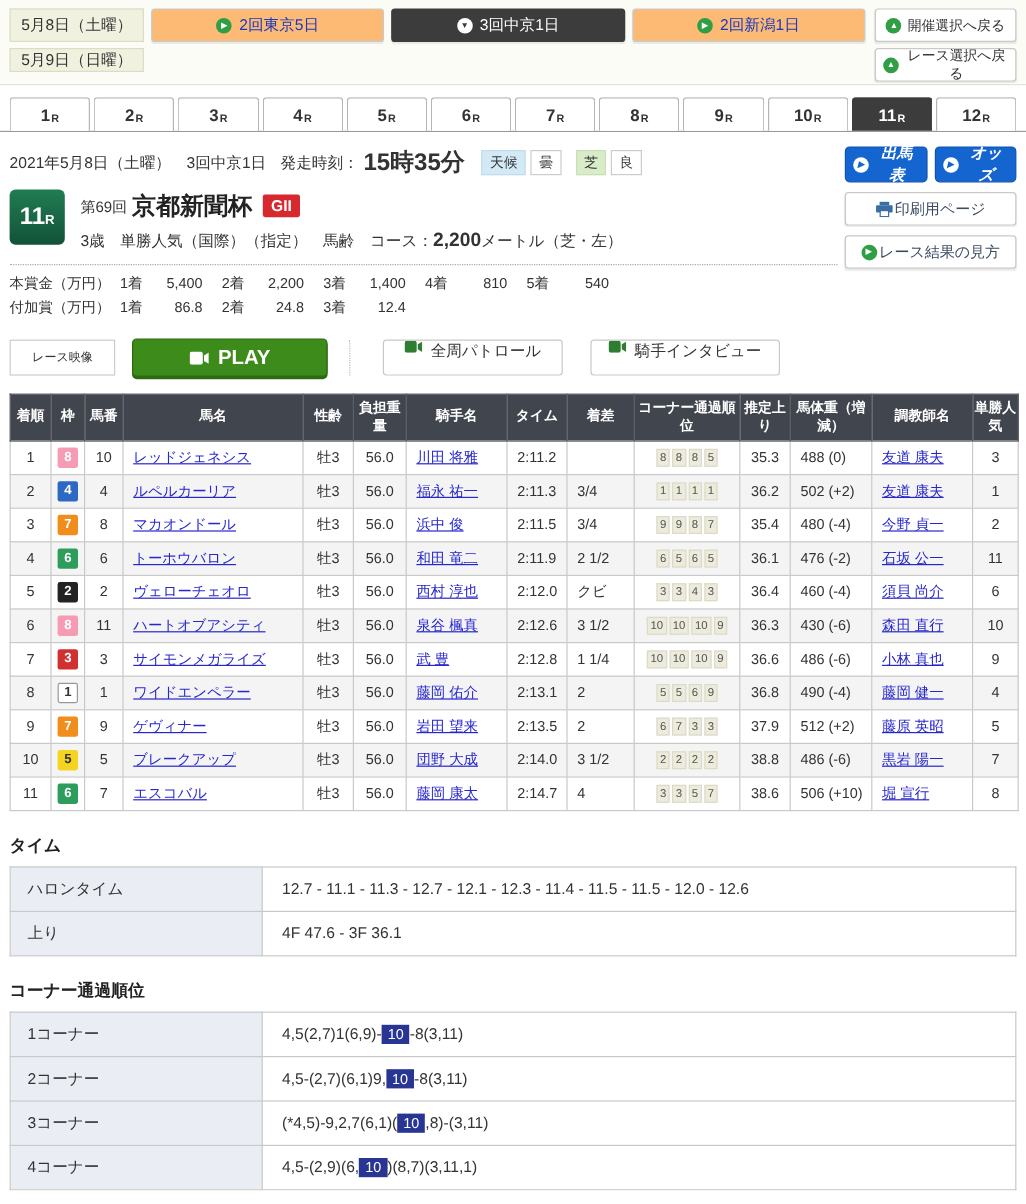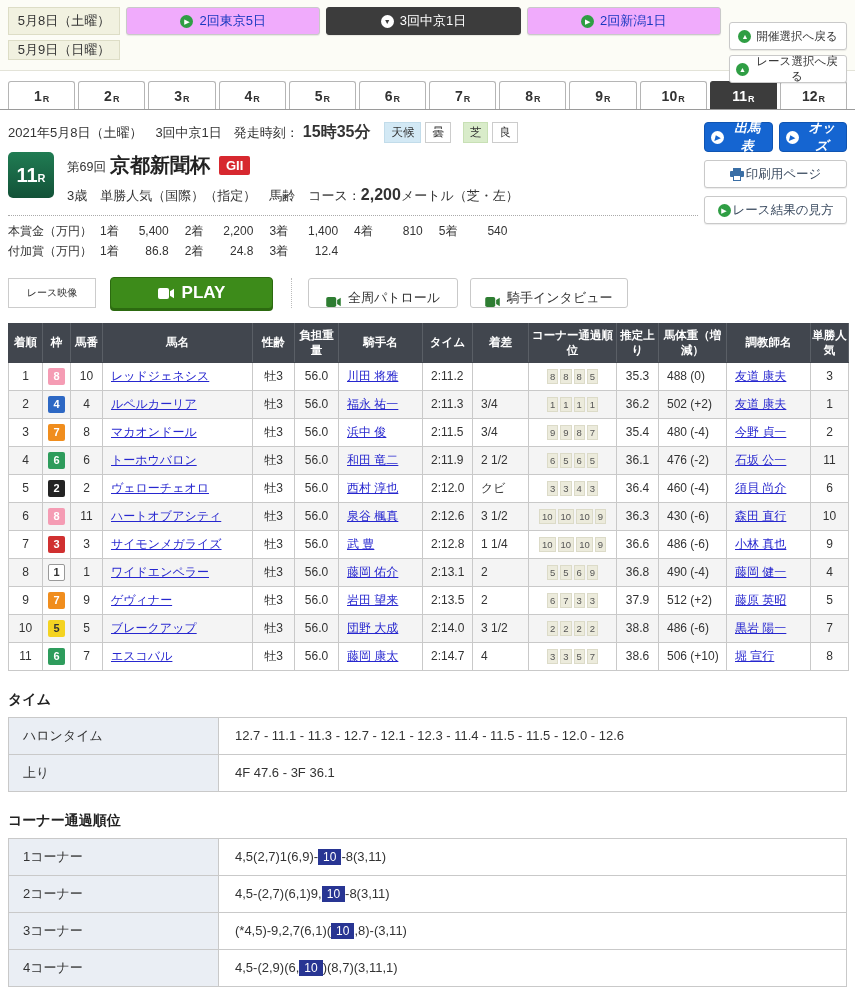--- a/index.html
+++ b/index.html
@@ -5,37 +5,37 @@
   * { box-sizing: border-box; }
   body {
     margin: 0; width: 855px; background: #fff; color: #333;
     font-family: "Liberation Sans", "DejaVu Sans", sans-serif; font-size: 13px;
   }
   
   .topnav { position: relative; padding: 7px 8px 5px 8px; border-bottom: 1px solid #e3e3d8; background:#fcfcf6; }
   .nav-row { display: flex; align-items: stretch; margin-bottom: 5px; }
   .date-cell { width: 112px; background: #f1f1e0; border: 1px solid #ddddc6; display: flex; align-items: center; justify-content: center; font-size: 13px; }
   .nav-btns { display: flex; gap: 6px; flex: 1; margin: 0 126px 0 6px; }
-  .nav-btn { flex: 1; height: 28px; background: #f0abfc; border: 1px solid #c9c9c9; border-radius: 3px; display: flex; align-items: center; justify-content: center; gap: 6px; font-size: 13px; color: #1939c0; cursor: pointer; box-shadow: 0 1px 1px rgba(0,0,0,.08); }
+  .nav-btn { flex: 1; height: 28px; background: #fdba74; border: 1px solid #c9c9c9; border-radius: 3px; display: flex; align-items: center; justify-content: center; gap: 6px; font-size: 13px; color: #1939c0; cursor: pointer; box-shadow: 0 1px 1px rgba(0,0,0,.08); }
   .nav-btn.selected { background: #3c3c3c; border-color: #3c3c3c; color: #fff; }
   .icon-circle { width: 13px; height: 13px; border-radius: 50%; display: inline-flex; align-items: center; justify-content: center; font-size: 7px; line-height: 1; flex: 0 0 13px; }
   .ic-green { background: #2f9e44; color: #fff; }
   .ic-white { background: #fff; color: #3c3c3c; }
   .ic-blue-on-white { background: #fff; color: #1565d1; }
-  .back-col { position: absolute; right: 8px; top: 22px; width: 118px; display: flex; flex-direction: column; gap: 5px; }
+  .back-col { position: absolute; right: 8px; top: 7px; width: 118px; display: flex; flex-direction: column; gap: 5px; }
   .back-btn { height: 28px; background: #fff; border: 1px solid #c9c9c9; border-radius: 3px; display: flex; align-items: center; justify-content: center; gap: 5px; font-size: 11.5px; color: #333; cursor: pointer; box-shadow: 0 1px 1px rgba(0,0,0,.08); }
   
   .tabs { display: flex; gap: 3px; padding: 10px 8px 0 8px; border-bottom: 1px solid #9a9a9a; }
   .tab { flex: 1; height: 28px; background: #fff; border: 1px solid #b5b5b5; border-bottom: none; border-radius: 3px 3px 0 0; display: flex; align-items: flex-end; justify-content: center; padding-bottom: 5px; font-weight: bold; font-size: 14px; color: #333; cursor: pointer; }
   .tab .r-small { font-size: 9px; font-weight: bold; margin-left: 1px; }
   .tab.selected { background: #3c3c3c; border-color: #3c3c3c; color: #fff; }
   
   .race-info { position: relative; padding: 12px 8px 0 8px; }
   .date-line { display: flex; align-items: center; gap: 4px; font-size: 13px; }
-  .start-time { font-size: 16px; font-weight: bold; }
+  .start-time { font-size: 20px; font-weight: bold; }
   .badge { display: inline-block; padding: 2px 6px; font-size: 11.5px; border: 1px solid transparent; }
   .b-weather { background: #d3e9f5; border-color: #c2dcea; margin-left: 10px; }
   .b-plain { background: #fff; border-color: #ccc; }
   .b-turf { background: #d9ecca; border-color: #c8e0b5; margin-left: 8px; }
   .title-row { display: flex; margin-top: 9px; }
   .race-no-badge { width: 46px; height: 46px; background: linear-gradient(#207c53, #135238); border-radius: 5px; color: #fff; display: flex; align-items: center; justify-content: center; font-weight: bold; font-size: 20px; flex: 0 0 46px; }
   .race-no-badge .r-small { font-size: 11px; margin-top: 6px; }
   .title-block { margin-left: 13px; }
   .title-line { display: flex; align-items: center; }
   .title-prefix { font-size: 12.5px; margin-right: 4px; margin-top: 4px; }
@@ -50,21 +50,21 @@
   .prize-items span.pval { display: inline-block; width: 46px; text-align: right; margin-right: 16px; }
   .actions { position: absolute; top: 12px; right: 8px; width: 143px; display: flex; flex-direction: column; gap: 8px; }
   .action-row { display: flex; gap: 6px; }
   .blue-btn { flex: 1; height: 30px; background: #1565d1; border: 1px solid #0f54b2; border-radius: 4px; color: #fff; font-weight: bold; font-size: 13px; display: flex; align-items: center; justify-content: center; gap: 5px; cursor: pointer; font-style: italic; }
   .white-btn { height: 28px; background: #fff; border: 1px solid #c9c9c9; border-radius: 3px; color: #3b4b60; font-size: 12.5px; display: flex; align-items: center; justify-content: center; gap: 2px; cursor: pointer; box-shadow: 0 1px 1px rgba(0,0,0,.08); }
   
   .media { display: flex; align-items: center; padding: 14px 8px 14px 8px; }
   .media-label { width: 88px; height: 30px; border: 1px solid #ccc; background: #fff; display: flex; align-items: center; justify-content: center; font-size: 10px; }
   .play-btn { width: 163px; height: 32px; margin-left: 14px; background: #3d8b1a; border: 1px solid #2c6a10; border-radius: 4px; color: #fff; font-weight: bold; font-size: 17px; display: flex; align-items: center; justify-content: center; gap: 8px; cursor: pointer; box-shadow: 0 2px 0 #2c6a10; }
   .v-dots { height: 30px; border-left: 1px dotted #bbb; margin: 0 16px 0 18px; }
-  .media-btn { min-width: 150px; height: 30px; border: 1px solid #c9c9c9; border-radius: 3px; background: #fff; display: flex; align-items: flex-end; justify-content: center; gap: 7px; font-size: 13px; color: #333; margin-right: 12px; cursor: pointer; padding: 0 14px; }
+  .media-btn { min-width: 150px; height: 30px; border: 1px solid #c9c9c9; border-radius: 3px; background: #fff; display: flex; align-items: flex-start; justify-content: center; gap: 7px; font-size: 13px; color: #333; margin-right: 12px; cursor: pointer; padding: 0 14px; margin-left: 11px; }
   .cam { color: #2e7d32; display: inline-flex; }
   .cam-white { color: #fff; display: inline-flex; }
   
   table.results { width: 839px; margin: 0 8px; border-collapse: collapse; table-layout: fixed; font-size: 12px; }
   .results th { background: #41464e; color: #fff; border: 1px solid #41464e; border-right-color: #5a5f66; padding: 4px 1px; font-size: 11.5px; font-weight: bold; line-height: 1.3; }
   .results td { border: 1px solid #c9c9c9; padding: 5px 3px; text-align: center; background: #fff; }
   .results tr:nth-child(even) td { background: #f4f4f4; }
   .results td.al { text-align: left; padding-left: 8px; }
   a.link { color: #2727cf; text-decoration: underline; cursor: pointer; }
   .frame-badge { display: inline-block; width: 17px; height: 17px; line-height: 17px; font-weight: bold; font-size: 11px; border-radius: 2px; }

